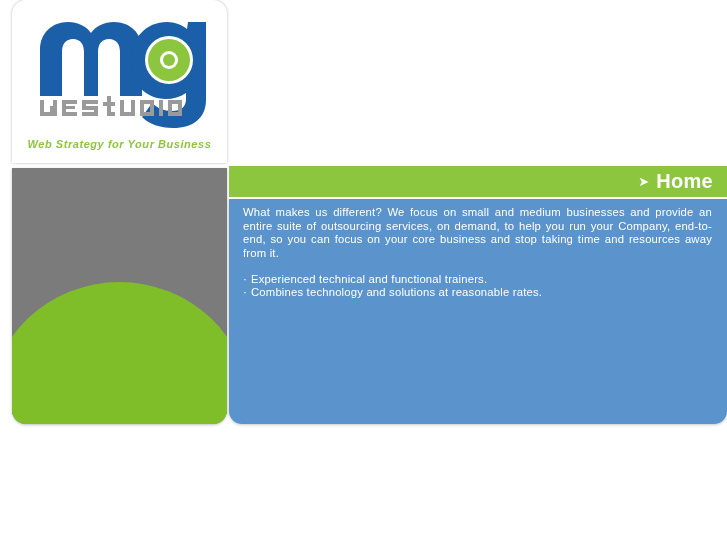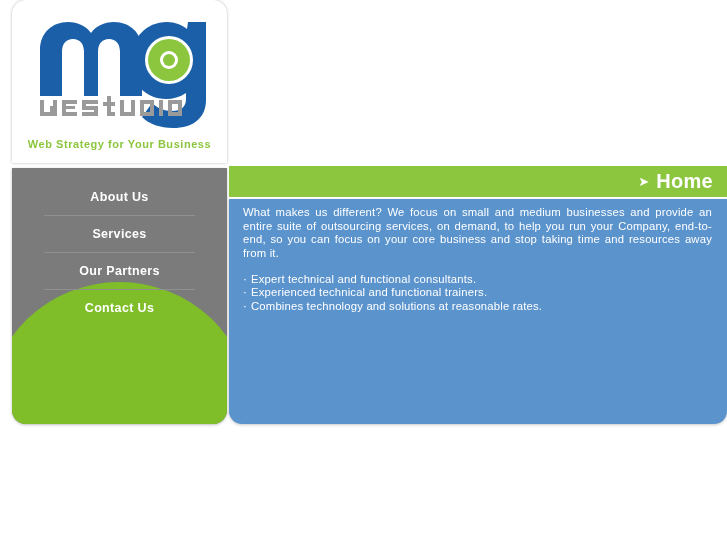--- a/index.html
+++ b/index.html
@@ -19,20 +19,21 @@
     background: #ffffff;
   }
 
   
   #left-column {
     position: absolute;
     left: 12px;
     top: 0px;
     width: 215px;
     height: 424px;
+    font-style: italic;
   }
 
   
   #brand-card {
     position: absolute;
     left: 0;
     top: 0;
     width: 215px;
     height: 163px;
     background: #ffffff;
@@ -278,48 +279,36 @@
         </svg>
       </div>
 
       <div id="tagline">Web Strategy for Your Business</div>
     </div>
 
     <div id="nav-panel">
       <div id="nav-blob-base"></div>
       <div id="nav-blob"></div>
 
-      <div id="nav-list">
-        <div class="nav-item">About Us</div>
-        <div class="nav-sep"></div>
-        <div class="nav-item">Services</div>
-        <div class="nav-sep"></div>
-        <div class="nav-item">Our Partners</div>
-        <div class="nav-sep"></div>
-        <div class="nav-item">Contact Us</div>
-      </div>
     </div>
   </div>
 
   <div id="content-column">
 
     <div id="page-header-bar">
       <div id="page-title-wrap">
         <span id="page-title-arrow">➤</span>
         <span id="page-title">Home</span>
       </div>
     </div>
 
     <div id="content-panel">
       <p class="body-para">What makes us different? We focus on small and medium businesses and provide an entire suite of outsourcing services, on demand, to help you run your Company, end-to-end, so you can focus on your core business and stop taking time and resources away from it.</p>
 
       <ul id="bullet-list">
-        <li>
-          <span class="bullet-dot">·</span><span>Expert technical and functional consultants.</span>
-        </li>
         <li>
           <span class="bullet-dot">·</span><span>Experienced technical and functional trainers.</span>
         </li>
         <li>
           <span class="bullet-dot">·</span><span>Combines technology and solutions at reasonable rates.</span>
         </li>
       </ul>
     </div>
   </div>
 

